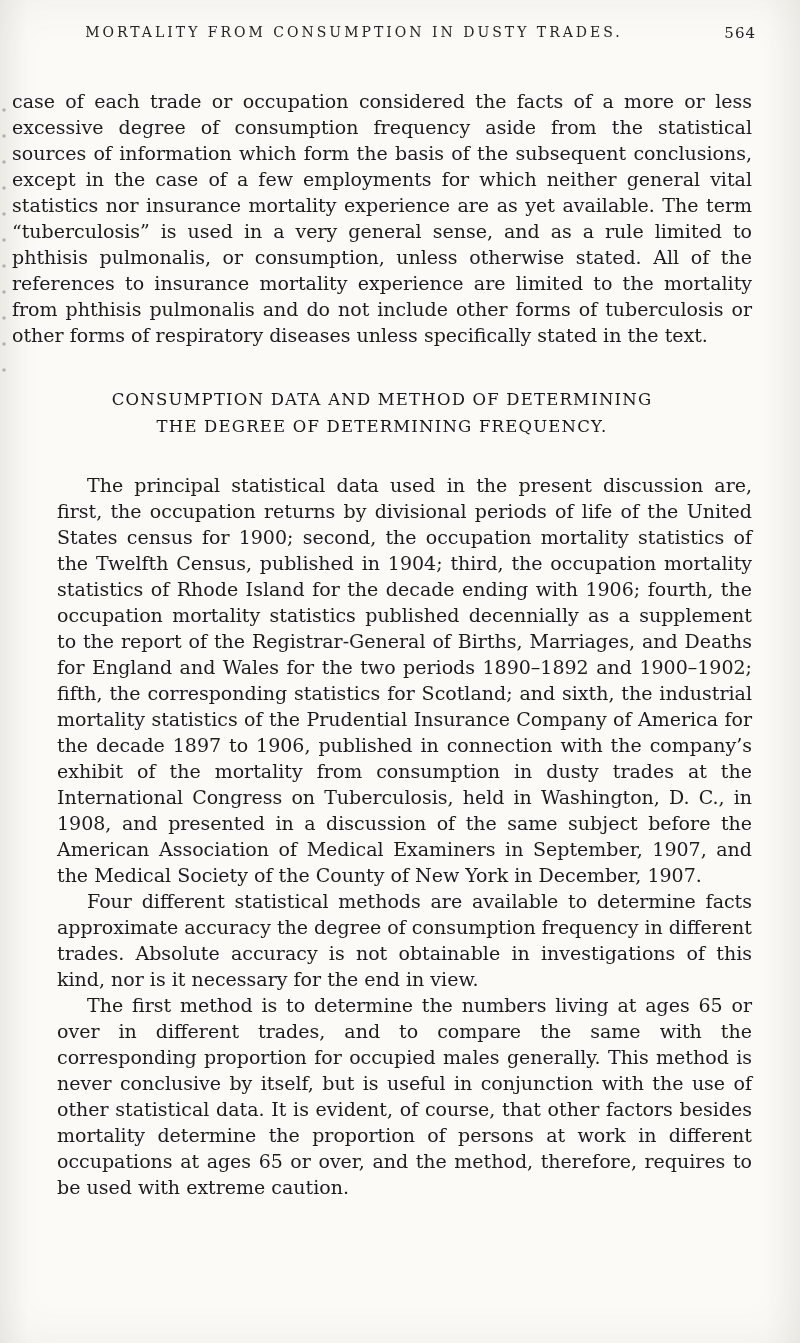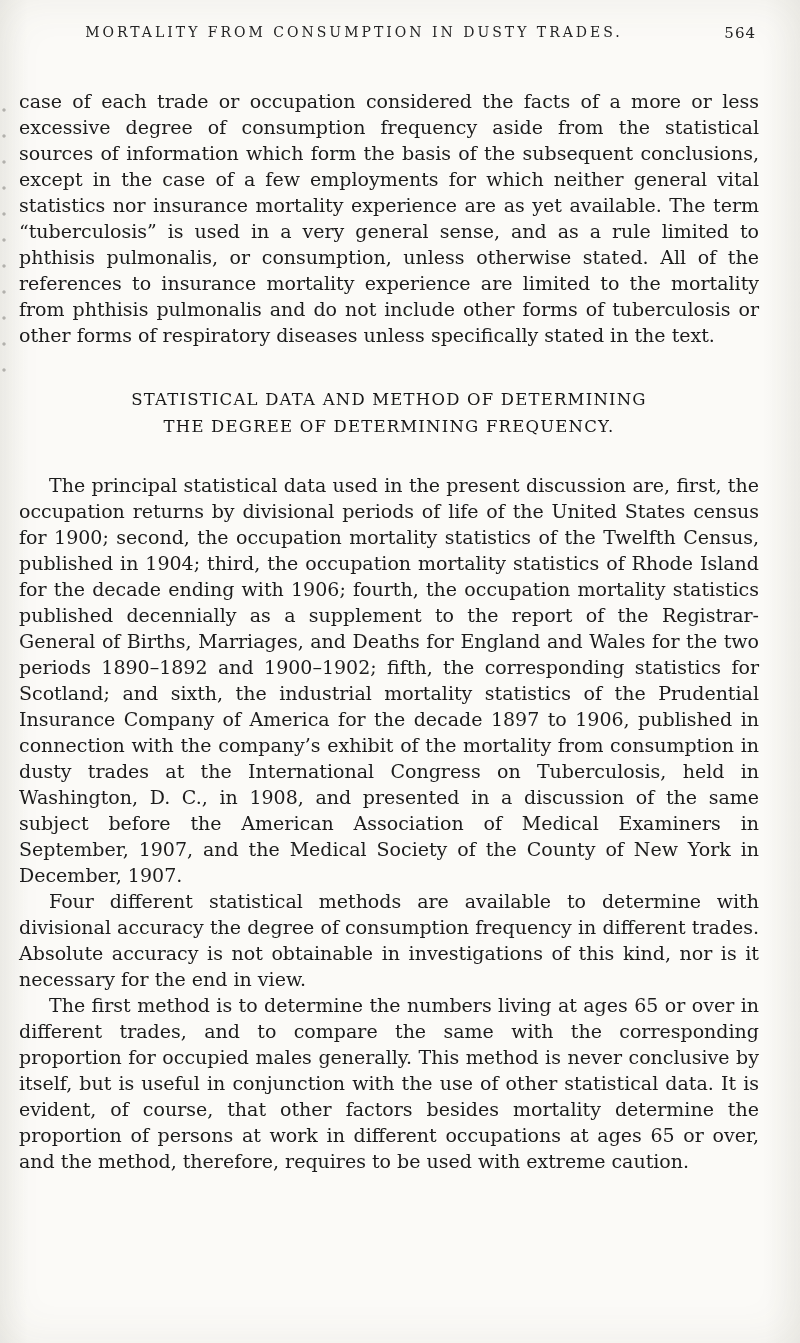--- a/index.html
+++ b/index.html
@@ -43,32 +43,33 @@
     position: absolute;
     right: 0;
     top: 0;
     font-size: 15px;
     letter-spacing: 1px;
     color: #232323;
   }
   .text-block {
     position: absolute;
     top: 88px;
-    left: 19px;
+    left: 12px;
     width: 740px;
   }
   .para {
     margin: 0;
     text-align: justify;
     font-size: 19px;
     line-height: 26px;
     color: #1c1c1c;
   }
   .para.indent {
     text-indent: 30px;
+    margin-left: 45px;
   }
   .section-heading {
     margin: 38px 0 32px 0;
     text-align: center;
     font-size: 16.5px;
     font-weight: normal;
     letter-spacing: 1.2px;
     line-height: 27px;
     color: #171717;
   }
@@ -98,25 +99,25 @@
   <header class="running-head">
     <span class="head-title">MORTALITY FROM CONSUMPTION IN DUSTY TRADES.</span>
     <span class="page-num">564</span>
   </header>
 
   <main class="text-block">
 
     <p class="para">case of each trade or occupation considered the facts of a more or less excessive degree of consumption frequency aside from the statistical sources of information which form the basis of the subsequent conclusions, except in the case of a few employments for which neither general vital statistics nor insurance mortality experience are as yet available. The term “tuberculosis” is used in a very general sense, and as a rule limited to phthisis pulmonalis, or consumption, unless otherwise stated. All of the references to insurance mortality experience are limited to the mortality from phthisis pulmonalis and do not include other forms of tuberculosis or other forms of respiratory diseases unless specifically stated in the text.</p>
 
     <h2 class="section-heading">
-      <span class="heading-line">STATISTICAL DATA AND METHOD OF DETERMINING</span>
+      <span class="heading-line">CONSUMPTION DATA AND METHOD OF DETERMINING</span>
       <span class="heading-line">THE DEGREE OF DETERMINING FREQUENCY.</span>
     </h2>
 
     <p class="para indent">The principal statistical data used in the present discussion are, first, the occupation returns by divisional periods of life of the United States census for 1900; second, the occupation mortality statistics of the Twelfth Census, published in 1904; third, the occupation mortality statistics of Rhode Island for the decade ending with 1906; fourth, the occupation mortality statistics published decennially as a supplement to the report of the Registrar-General of Births, Marriages, and Deaths for England and Wales for the two periods 1890–1892 and 1900–1902; fifth, the corresponding statistics for Scotland; and sixth, the industrial mortality statistics of the Prudential Insurance Company of America for the decade 1897 to 1906, published in connection with the company’s exhibit of the mortality from consumption in dusty trades at the International Congress on Tuberculosis, held in Washington, D. C., in 1908, and presented in a discussion of the same subject before the American Association of Medical Examiners in September, 1907, and the Medical Society of the County of New York in December, 1907.</p>
 
-    <p class="para indent">Four different statistical methods are available to determine with divisional accuracy the degree of consumption frequency in different trades. Absolute accuracy is not obtainable in investigations of this kind, nor is it necessary for the end in view.</p>
+    <p class="para indent">Four different statistical methods are available to determine facts approximate accuracy the degree of consumption frequency in different trades. Absolute accuracy is not obtainable in investigations of this kind, nor is it necessary for the end in view.</p>
 
     <p class="para indent">The first method is to determine the numbers living at ages 65 or over in different trades, and to compare the same with the corresponding proportion for occupied males generally. This method is never conclusive by itself, but is useful in conjunction with the use of other statistical data. It is evident, of course, that other factors besides mortality determine the proportion of persons at work in different occupations at ages 65 or over, and the method, therefore, requires to be used with extreme caution.</p>
 
   </main>
 
 </div>
 
 </body></html>

